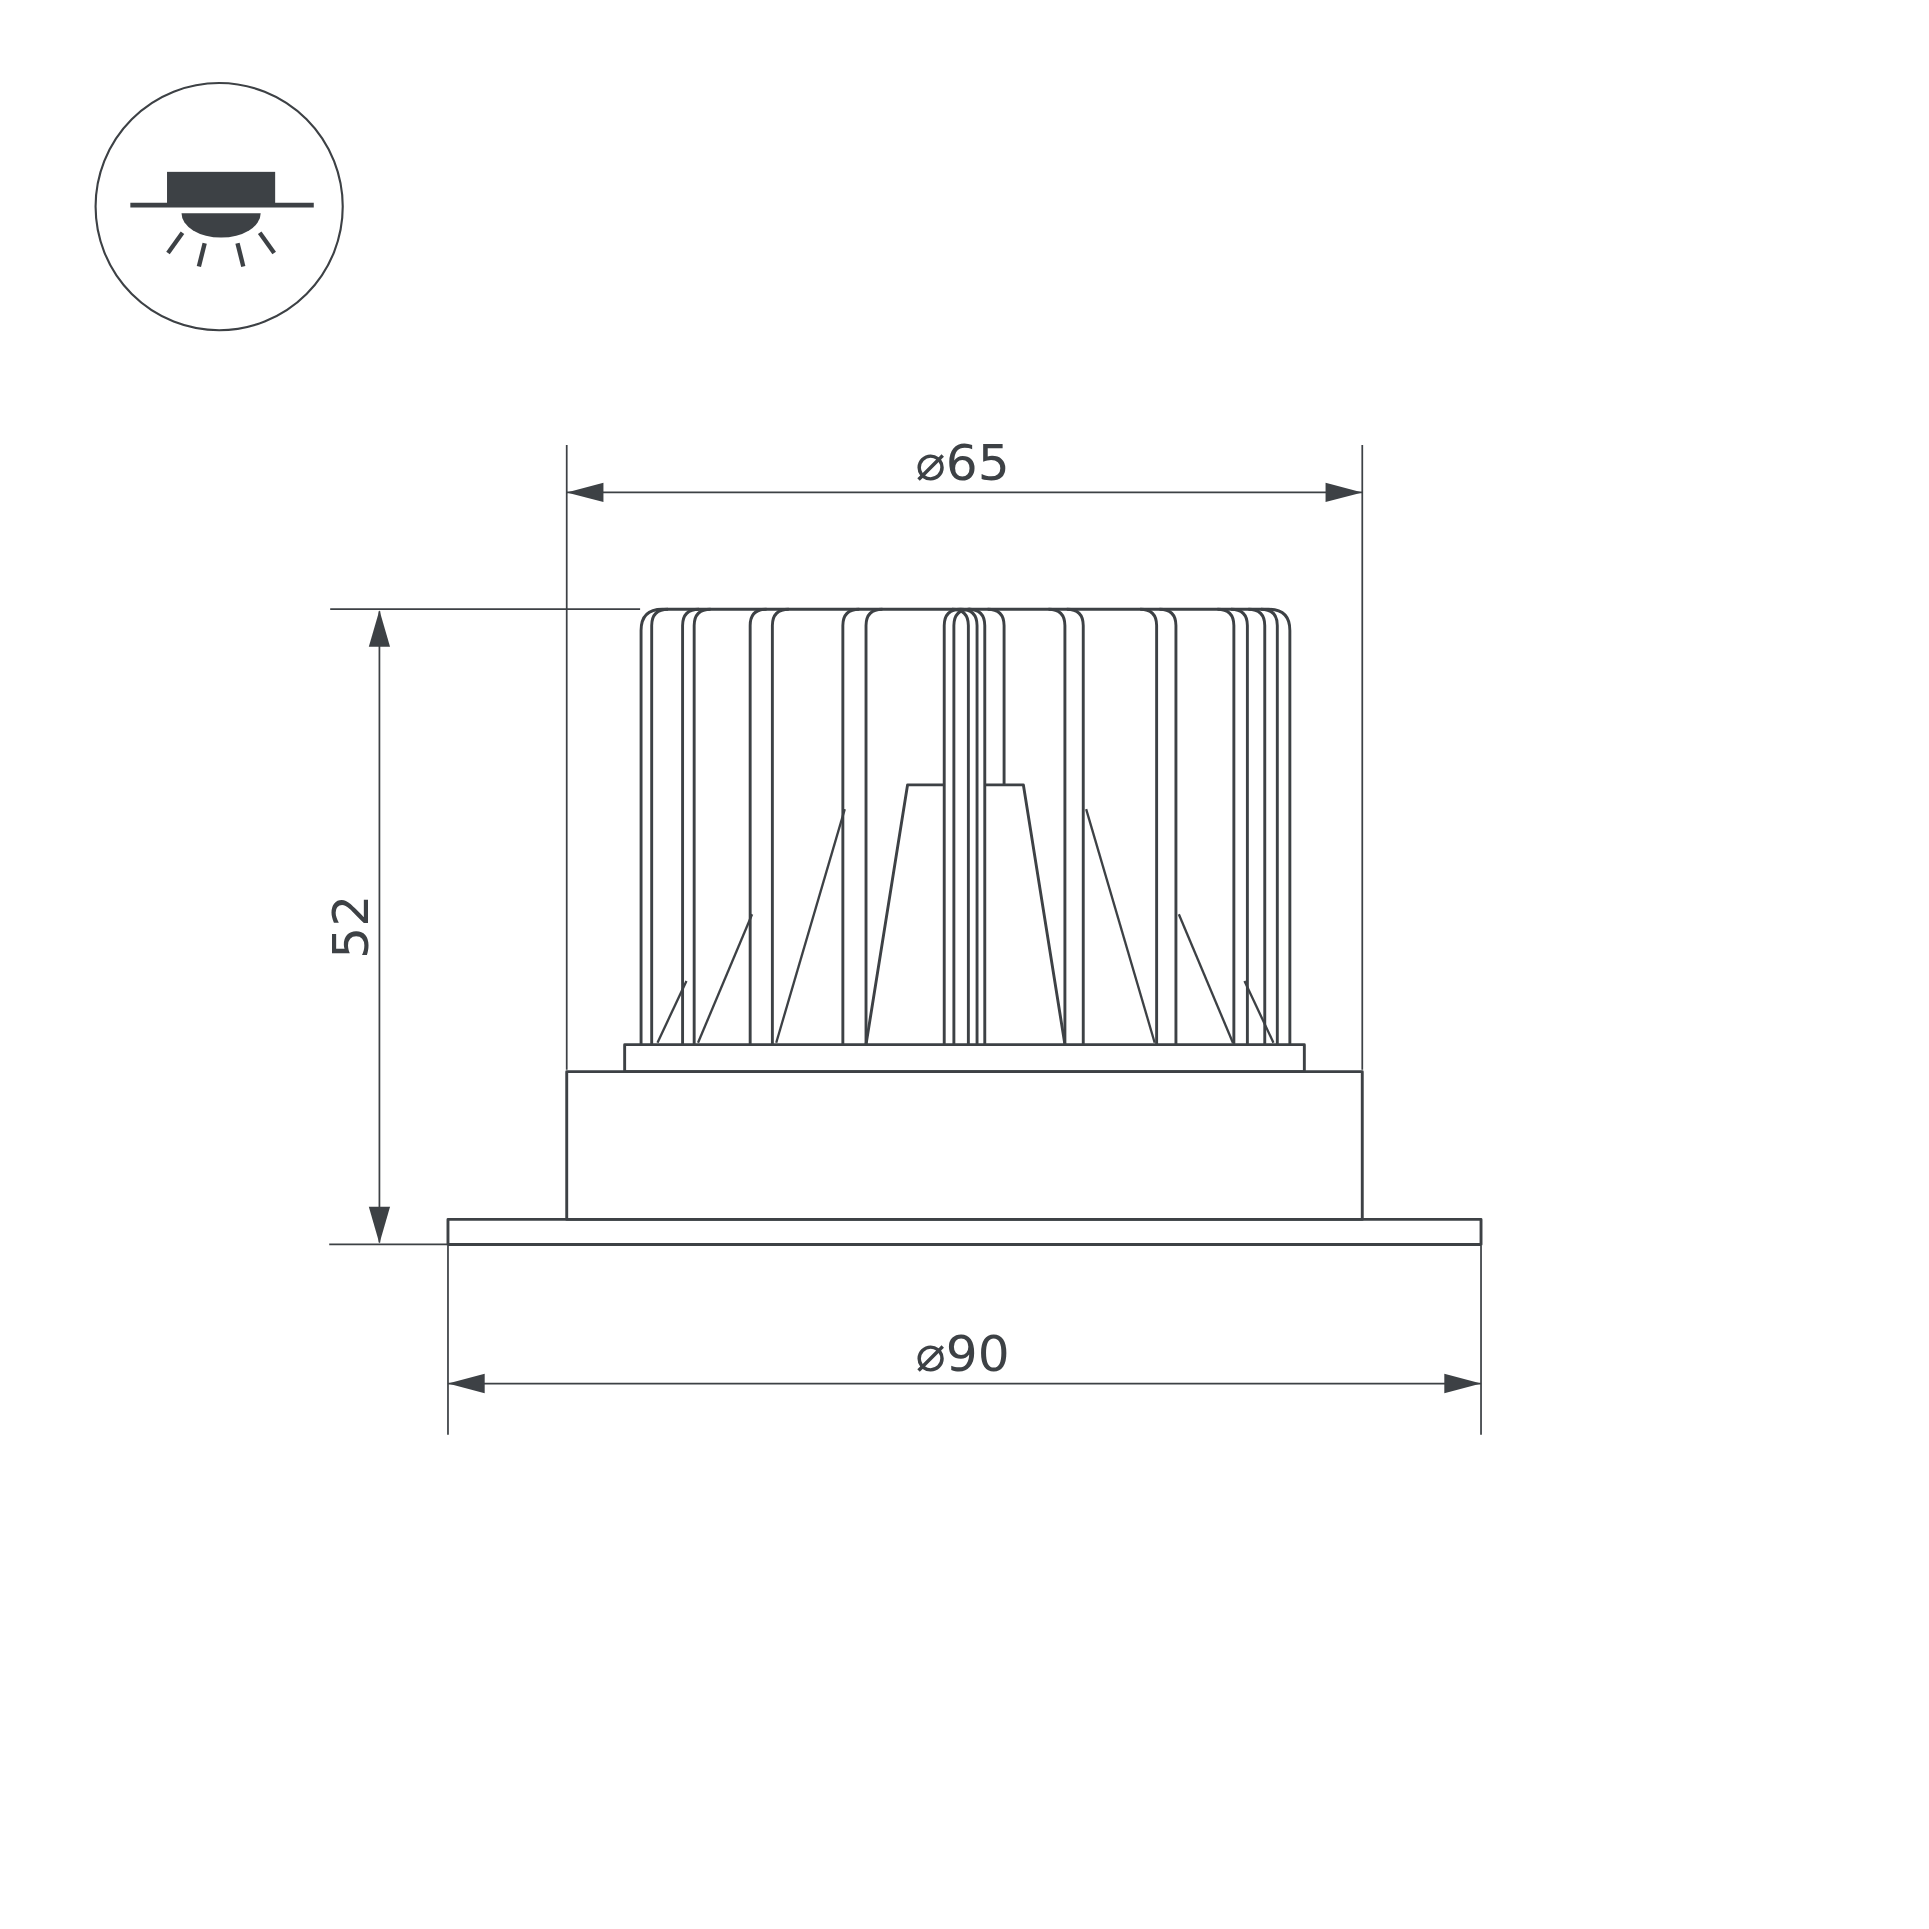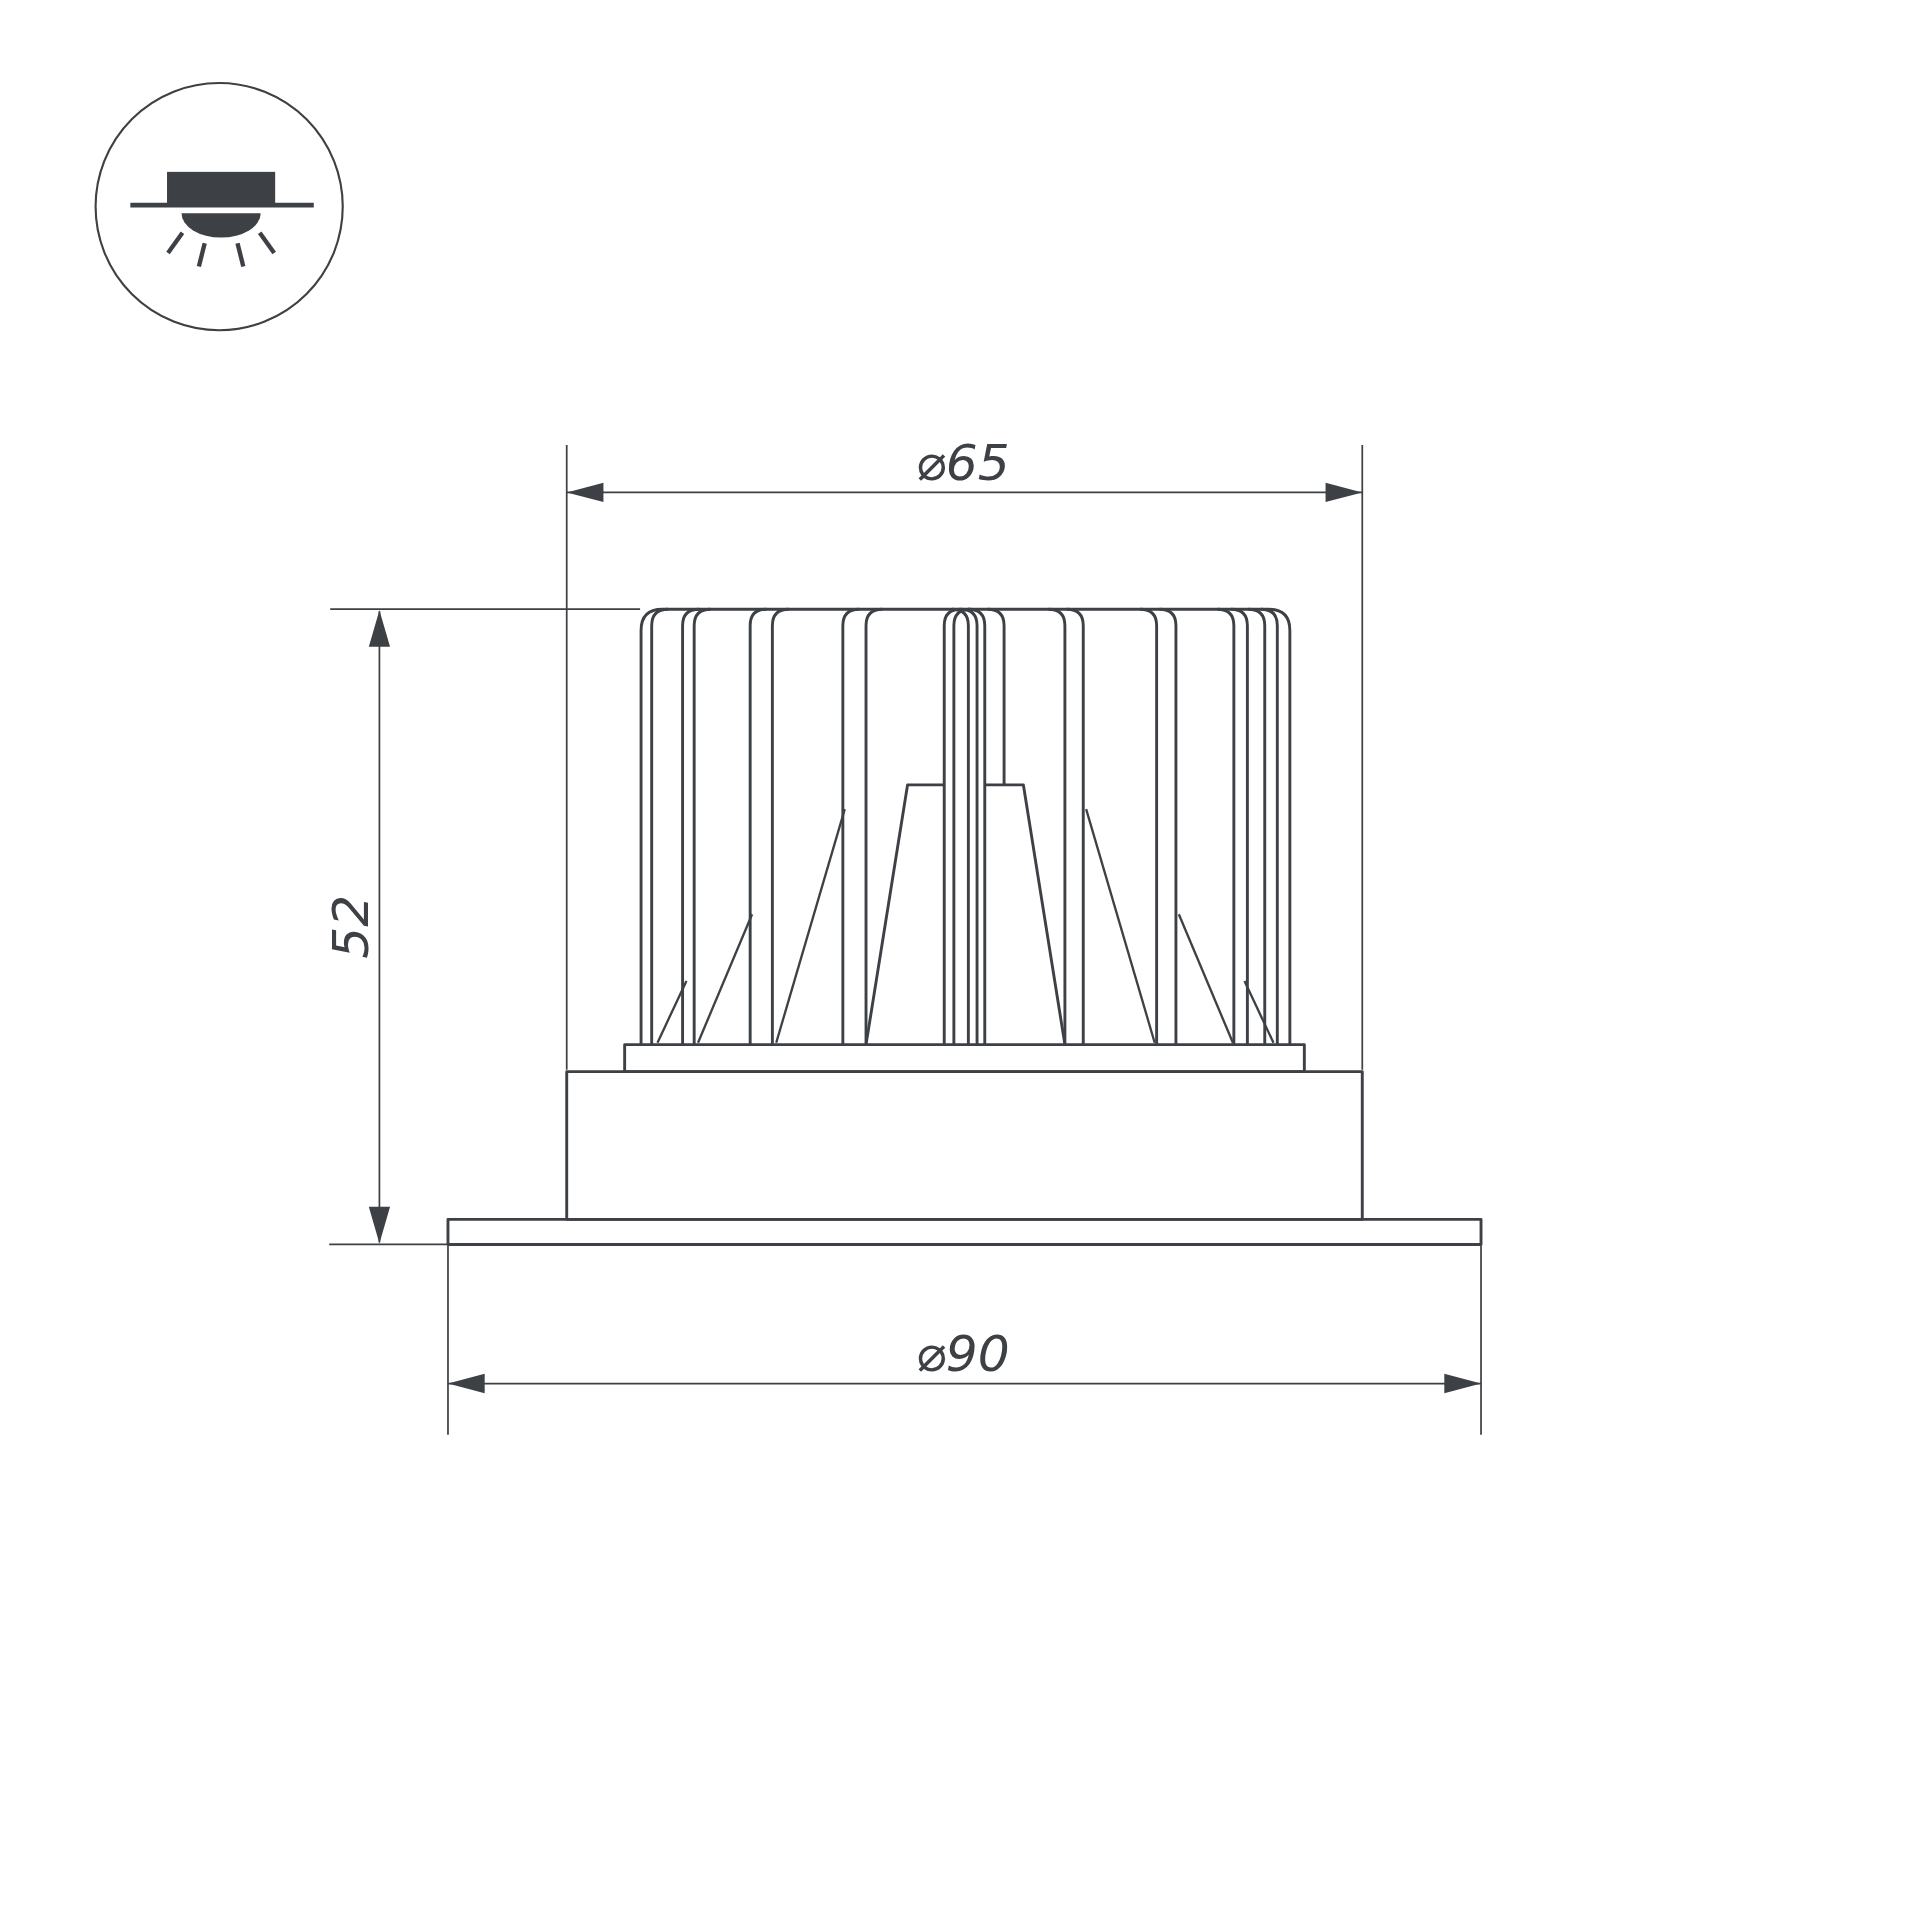--- a/index.html
+++ b/index.html
@@ -6,21 +6,20 @@
     margin: 0;
     padding: 0;
     background: #ffffff;
   }
   .page {
     position: relative;
     width: 1929px;
     height: 1929px;
     background: #ffffff;
     overflow: hidden;
-    font-style: italic;
   }
   svg text {
     font-family: "DejaVu Sans", "Liberation Sans", sans-serif;
     font-weight: 400;
   }
 </style>
 </head>
 <body>
 
 <div class="page">

